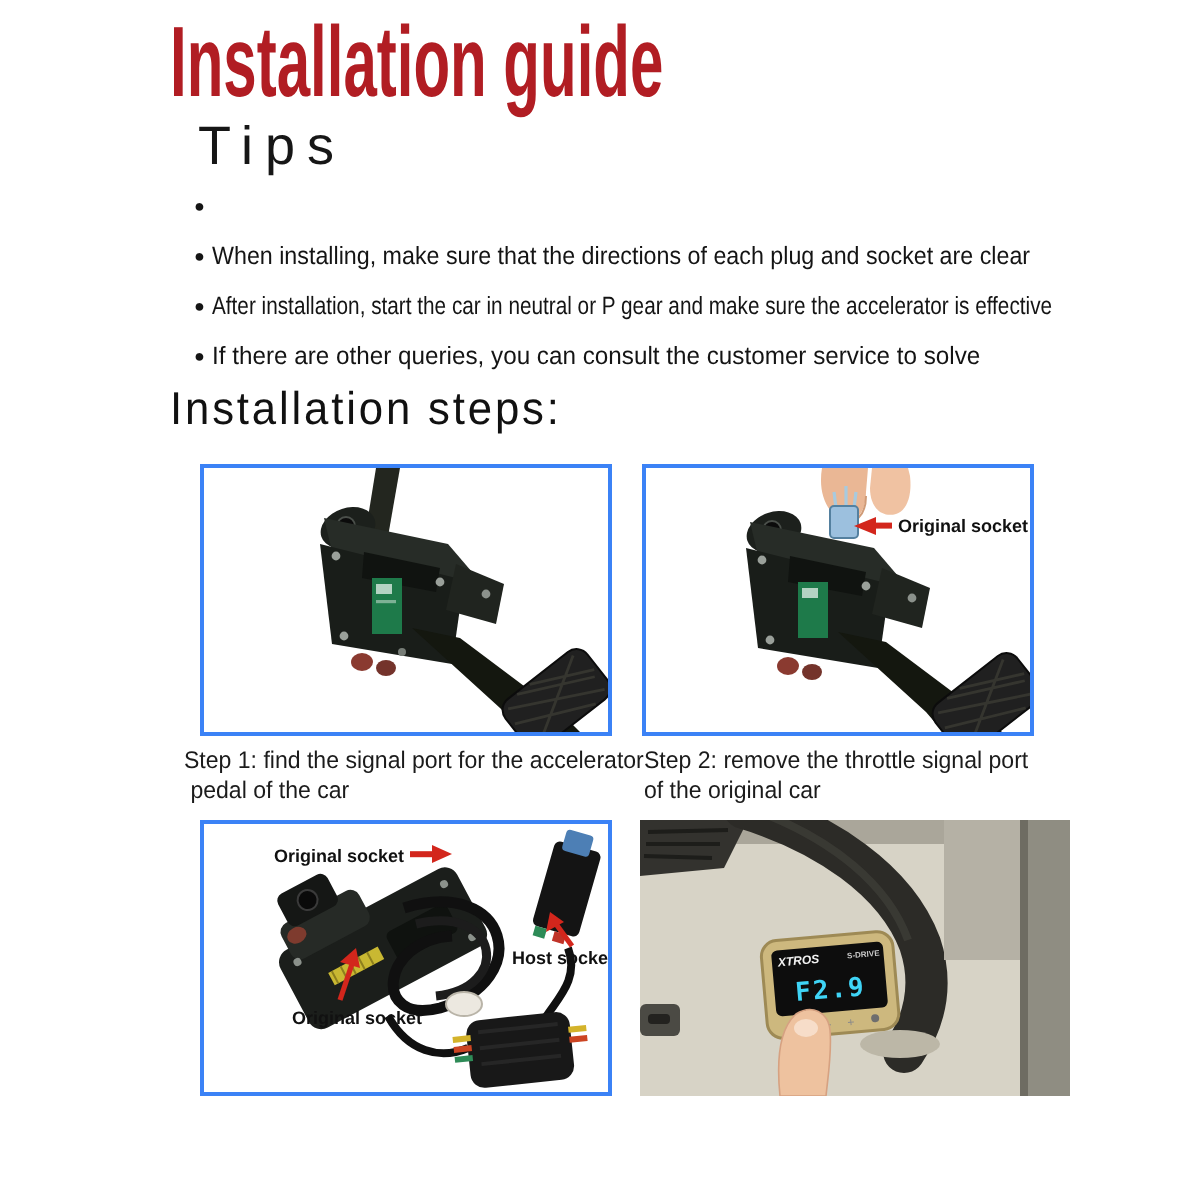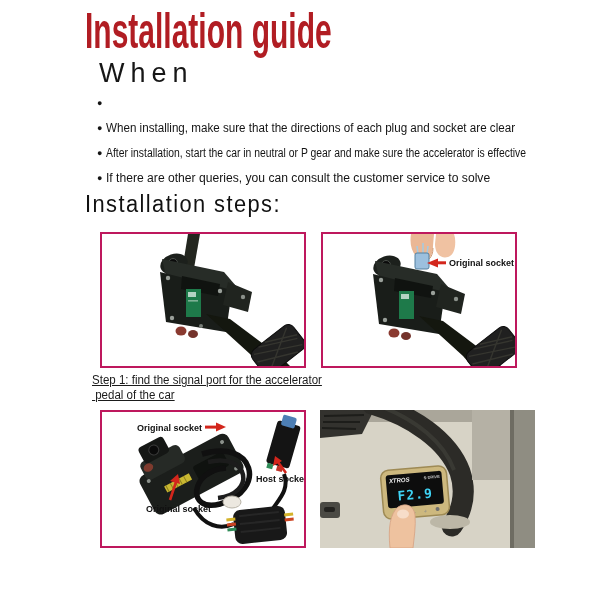--- a/index.html
+++ b/index.html
@@ -28,43 +28,43 @@
   .bullets li{
     height:25px;display:flex;align-items:center;font-size:12.5px;color:#141414;
     white-space:nowrap;
   }
   .bullets li .dot{font-size:9px;margin-right:4px;flex:none;}
   .bullets li .txt{transform-origin:left center;display:inline-block;}
   .bullets li:nth-child(2) .txt{transform:scaleX(0.93);}
   .bullets li:nth-child(3) .txt{transform:scaleX(0.83);}
   .bullets li:nth-child(4) .txt{transform:scaleX(0.97);}
   
-  .fig{position:absolute;background:#fff;border:2px solid #be185d;box-sizing:border-box;overflow:hidden;}
+  .fig{position:absolute;background:#fff;border:2px solid #3b82f6;box-sizing:border-box;overflow:hidden;}
   #fig1{left:100px;top:232px;width:206px;height:136px;}
   #fig2{left:321px;top:232px;width:196px;height:136px;}
   #fig3{left:100px;top:410px;width:206px;height:138px;}
   #fig4{left:320px;top:410px;width:215px;height:138px;border:none;}
   .fig svg{display:block;}
   
   .caption{position:absolute;font-size:12px;line-height:15px;color:#1b1b1b;font-weight:500;}
   .caption div{white-space:pre-wrap;transform:scaleX(0.96);transform-origin:left top;}
-  #cap1{left:92px;top:373px;width:240px;text-decoration:underline;}
+  #cap1{left:92px;top:373px;width:240px;}
   #cap2{left:322px;top:373px;width:215px;}
   #cap3{left:92px;top:554px;width:240px;}
   #cap4{left:320px;top:554px;width:245px;}
   .svg-label{font-family:"Liberation Sans",sans-serif;font-weight:700;fill:#111;}
 </style>
 </head>
 <body>
 
 <div id="canvas">
 
   <div class="title">Installation guide</div>
 
-  <div class="tips-heading">When</div>
+  <div class="tips-heading">Tips</div>
 
   <ul class="bullets">
     <li>
         <span class="dot">●</span>
       </li>
     <li>
         <span class="dot">●</span>
         <span class="txt">When installing, make sure that the directions of each plug and socket are clear</span>
       </li>
     <li>
@@ -149,20 +149,24 @@
         <rect x="113" y="27.3" width="10" height="3" fill="#d3261c"></rect>
         <text x="126" y="32" font-size="9" class="svg-label">Original socket</text>
       </g>
     </svg>
   </div>
 
   <div class="caption" id="cap1">
     <div>Step 1: find the signal port for the accelerator</div>
     <div> pedal of the car</div>
   </div>
+  <div class="caption" id="cap2">
+    <div>Step 2: remove the throttle signal port</div>
+    <div>of the original car</div>
+  </div>
 
   <div class="fig" id="fig3">
     <svg width="202" height="134" viewBox="0 0 202 134">
       <rect width="202" height="134" fill="#ffffff"></rect>
       <g transform="rotate(-28 85 60)">
         <rect x="38" y="42" width="100" height="44" rx="7" fill="#1b1e1b"></rect>
         <rect x="46" y="30" width="44" height="20" rx="5" fill="#262a26"></rect>
         <rect x="52" y="16" width="28" height="18" rx="4" fill="#151715"></rect>
         <circle cx="66" cy="25" r="5" fill="#0a0a0a" stroke="#3a3a3a"></circle>
         <ellipse cx="53" cy="38" rx="5" ry="4" fill="#7e3b2e"></ellipse>

